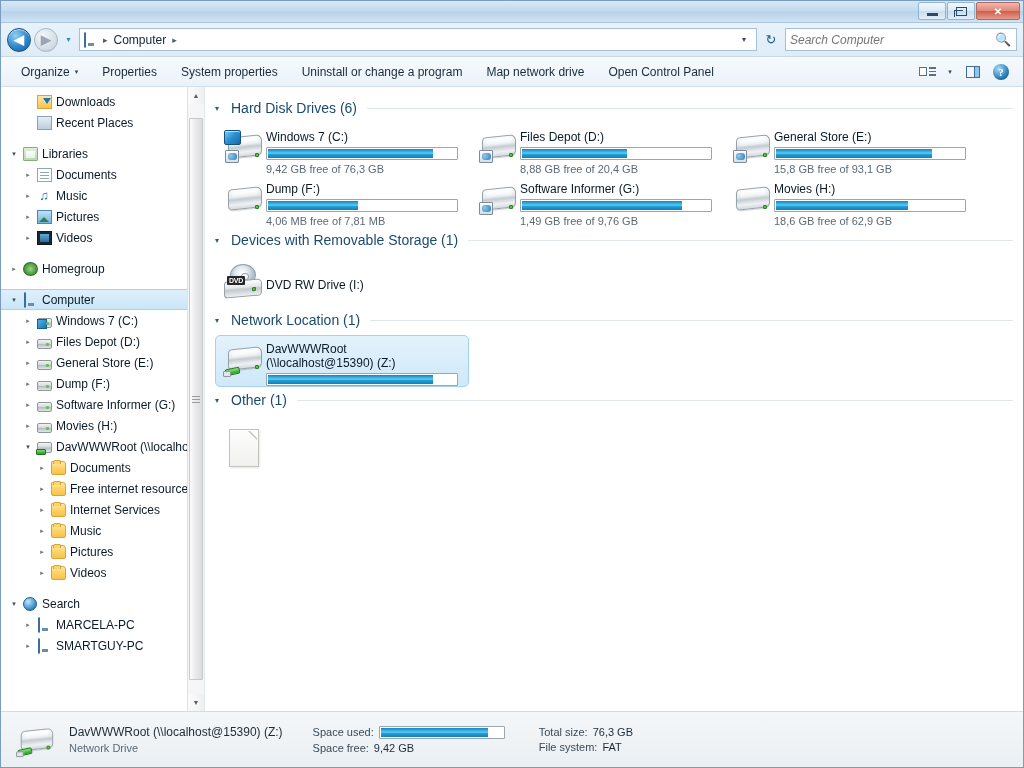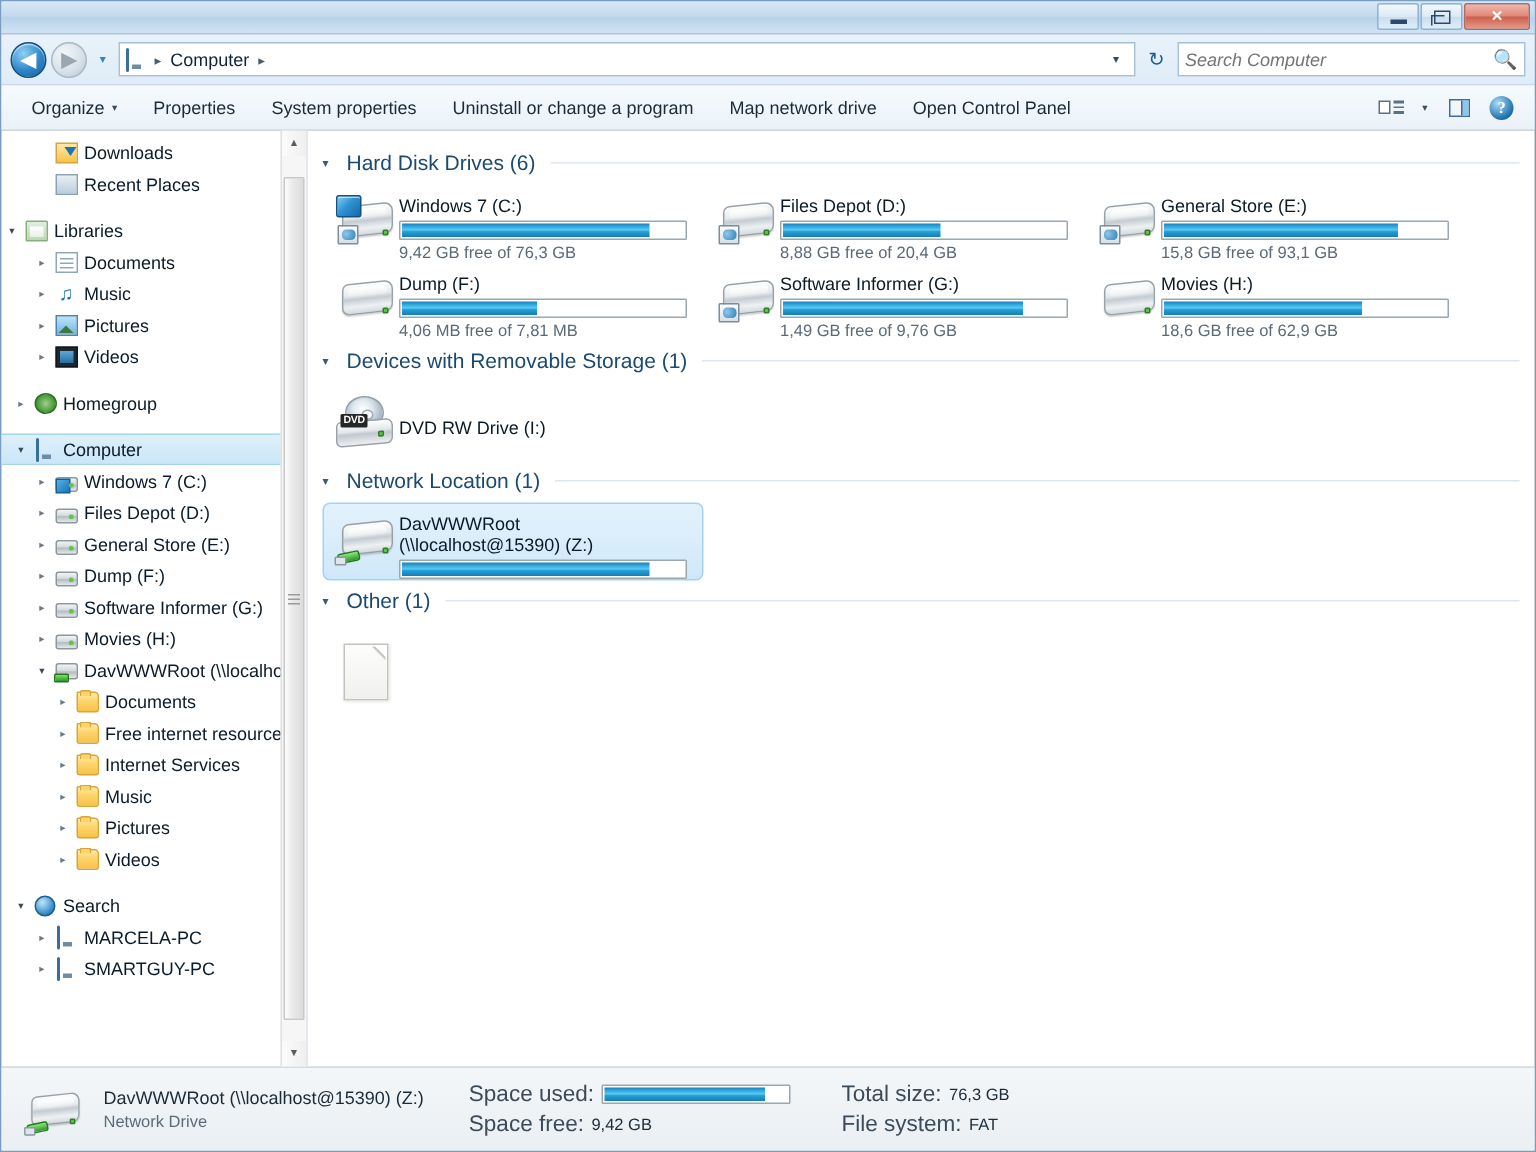--- a/index.html
+++ b/index.html
@@ -397,21 +397,21 @@
     display: flex; align-items: center;
     padding: 0 12px;
     gap: 10px;
   }
   .sb-icon { width: 46px; flex: 0 0 46px; display:flex; align-items:center; justify-content:center; }
   .sb-info { display: flex; align-items: center; gap: 0; flex: 1; }
   .sb-col { display: flex; flex-direction: column; justify-content: center; gap: 3px; }
   .sb-l1 { font-size: 12px; color: #1b2b38; white-space: nowrap; }
   .sb-l2 { font-size: 11px; color: #5a6a78; white-space: nowrap; }
   .sb-pair { display:flex; align-items:center; gap:5px; }
-  .sb-lbl { font-size: 15px; color: #3b4b59; }
+  .sb-lbl { font-size: 11px; color: #3b4b59; }
   .sb-val { font-size: 11px; color: #1b2b38; }
   .sb-pbar {
     width: 126px; height: 13px; background:#fff; border:1px solid #9aa7b1;
     padding:1px; border-radius:1px;
   }
   .sb-pbar > i { display:block; height:100%;
     background: linear-gradient(to bottom, #1d7fb8 0%, #2ea7dd 22%, #5fc9ef 48%, #21a0d8 60%, #1b7cb4 100%); }
   .col-gap1 { margin-left: 30px; }
   .col-gap2 { margin-left: 34px; }
 </style>
@@ -522,21 +522,21 @@
             <span class="tlabel">Downloads</span>
           </div>
           <div class="tree-item" style="padding-left: 20px;">
             <span class="exp"></span>
             <span class="tnode-icon">
               <span class="ic ic-recent"></span>
             </span>
             <span class="tlabel">Recent Places</span>
           </div>
           <div class="spacer-row"></div>
-          <div class="tree-item" style="">
+          <div class="tree-item" style="padding-left: 6px;">
             <span class="exp open">▾</span>
             <span class="tnode-icon">
               <span class="ic ic-libraries"></span>
             </span>
             <span class="tlabel">Libraries</span>
           </div>
           <div class="tree-item" style="padding-left: 20px;">
             <span class="exp">▸</span>
             <span class="tnode-icon">
               <span class="ic ic-doc"></span>

